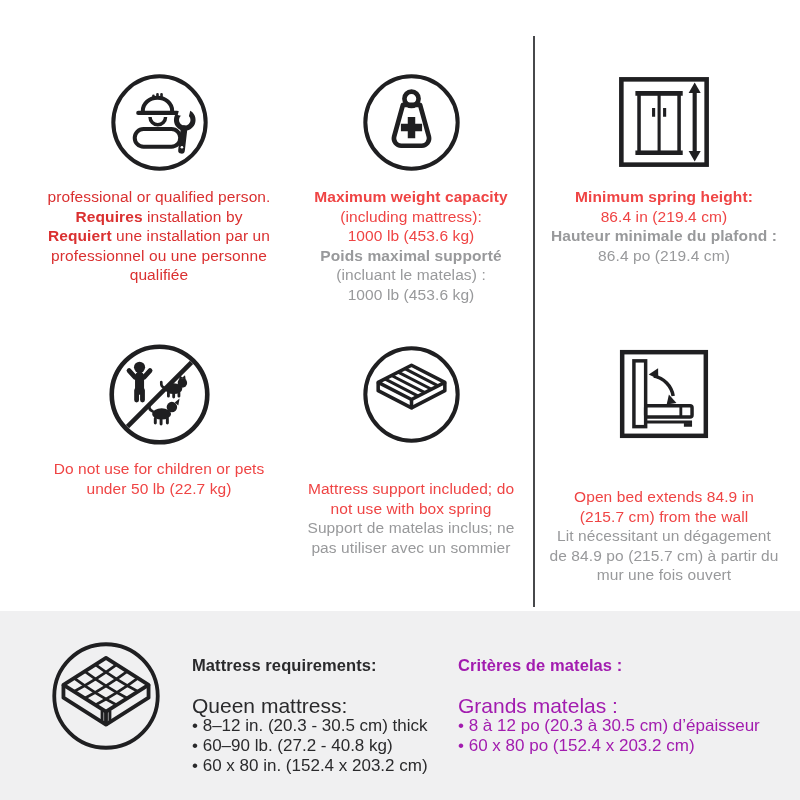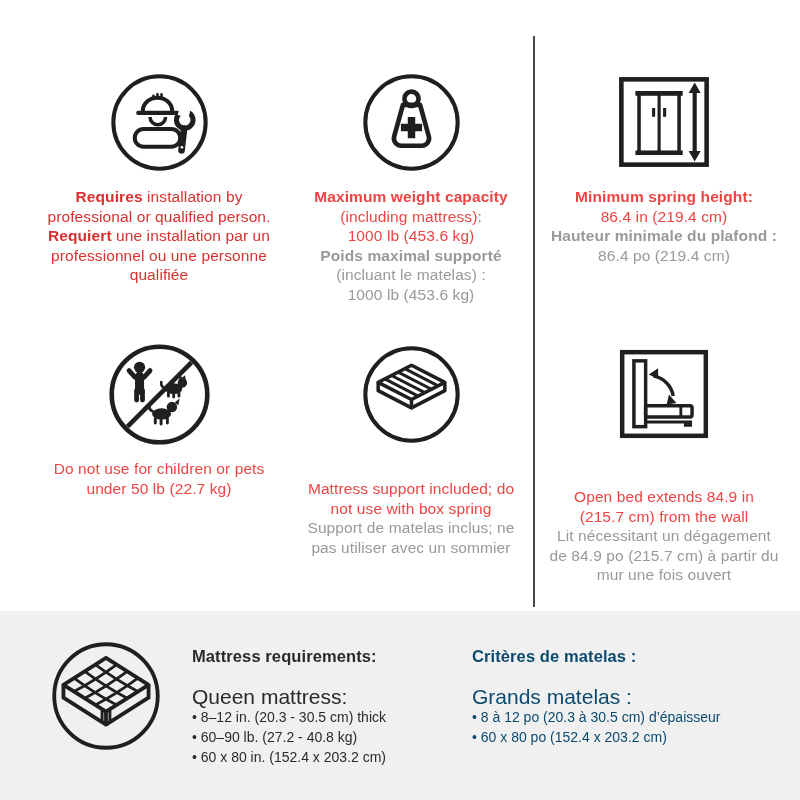--- a/index.html
+++ b/index.html
@@ -29,24 +29,24 @@
   .line b{font-weight:700;}
 
   svg{display:block;}
   .st{stroke:#1f1f21;fill:none;}
   .fl{fill:#1f1f21;stroke:none;}
 
   
   .m-icon{position:absolute;left:50px;top:640px;}
   .m-col{position:absolute;top:642px;}
   .m-col.en-col{left:192px;width:262px;color:#2a2a2c;}
-  .m-col.fr-col{left:472px;width:325px;color:#0c4a6e;}
-  .m-title{font-weight:700;font-size:16.5px;line-height:20px;margin:4px 0 21px 0;letter-spacing:.1px;}
+  .m-col.fr-col{left:458px;width:325px;color:#a21caf;}
+  .m-title{font-weight:700;font-size:16.5px;line-height:20px;margin:13px 0 21px 0;letter-spacing:.1px;}
   .m-sub{font-size:21px;line-height:20px;margin:0;}
-  .m-list{margin:0;padding:0;list-style:none;font-size:14px;line-height:20px;}
+  .m-list{margin:0;padding:0;list-style:none;font-size:17px;line-height:20px;}
   .m-list li::before{content:"\2022\00a0";}
 </style>
 </head>
 <body>
 
 <div id="stage">
 
   <div class="divider"></div>
   <div class="band"></div>
 
@@ -60,22 +60,22 @@
         <path class="st" d="M40.6 44.5 a7.7 7.7 0 0 0 15.4 0" stroke-width="3.4"></path>
         <rect class="st" x="25.5" y="56.5" width="45" height="17.5" rx="8.7" stroke-width="4"></rect>
         <circle class="st" cx="75" cy="47.5" r="8.2" stroke-width="5"></circle>
         <rect x="69" y="34.5" width="11" height="9.5" fill="#ffffff" transform="rotate(14 74.5 39.5)"></rect>
         <path class="st" d="M74.3 56 L71.8 77.5" stroke-width="6.6" stroke-linecap="round"></path>
         <circle cx="72.2" cy="74.5" r="1.3" fill="#ffffff"></circle>
       </svg>
     </div>
     <div class="text-block">
       <span class="en">
+        <span class="line"><b></b><span>professional or qualified person.</span></span>
         <span class="line"><b>Requires</b><span> installation by</span></span>
-        <span class="line"><b></b><span>professional or qualified person.</span></span>
       </span>
       <span class="fr">
         <span class="line"><b>Requiert</b><span> une installation par un</span></span>
         <span class="line"><b></b><span>professionnel ou une personne</span></span>
         <span class="line"><b></b><span>qualifiée</span></span>
       </span>
     </div>
   </div>
 
   <div class="cell c2">

